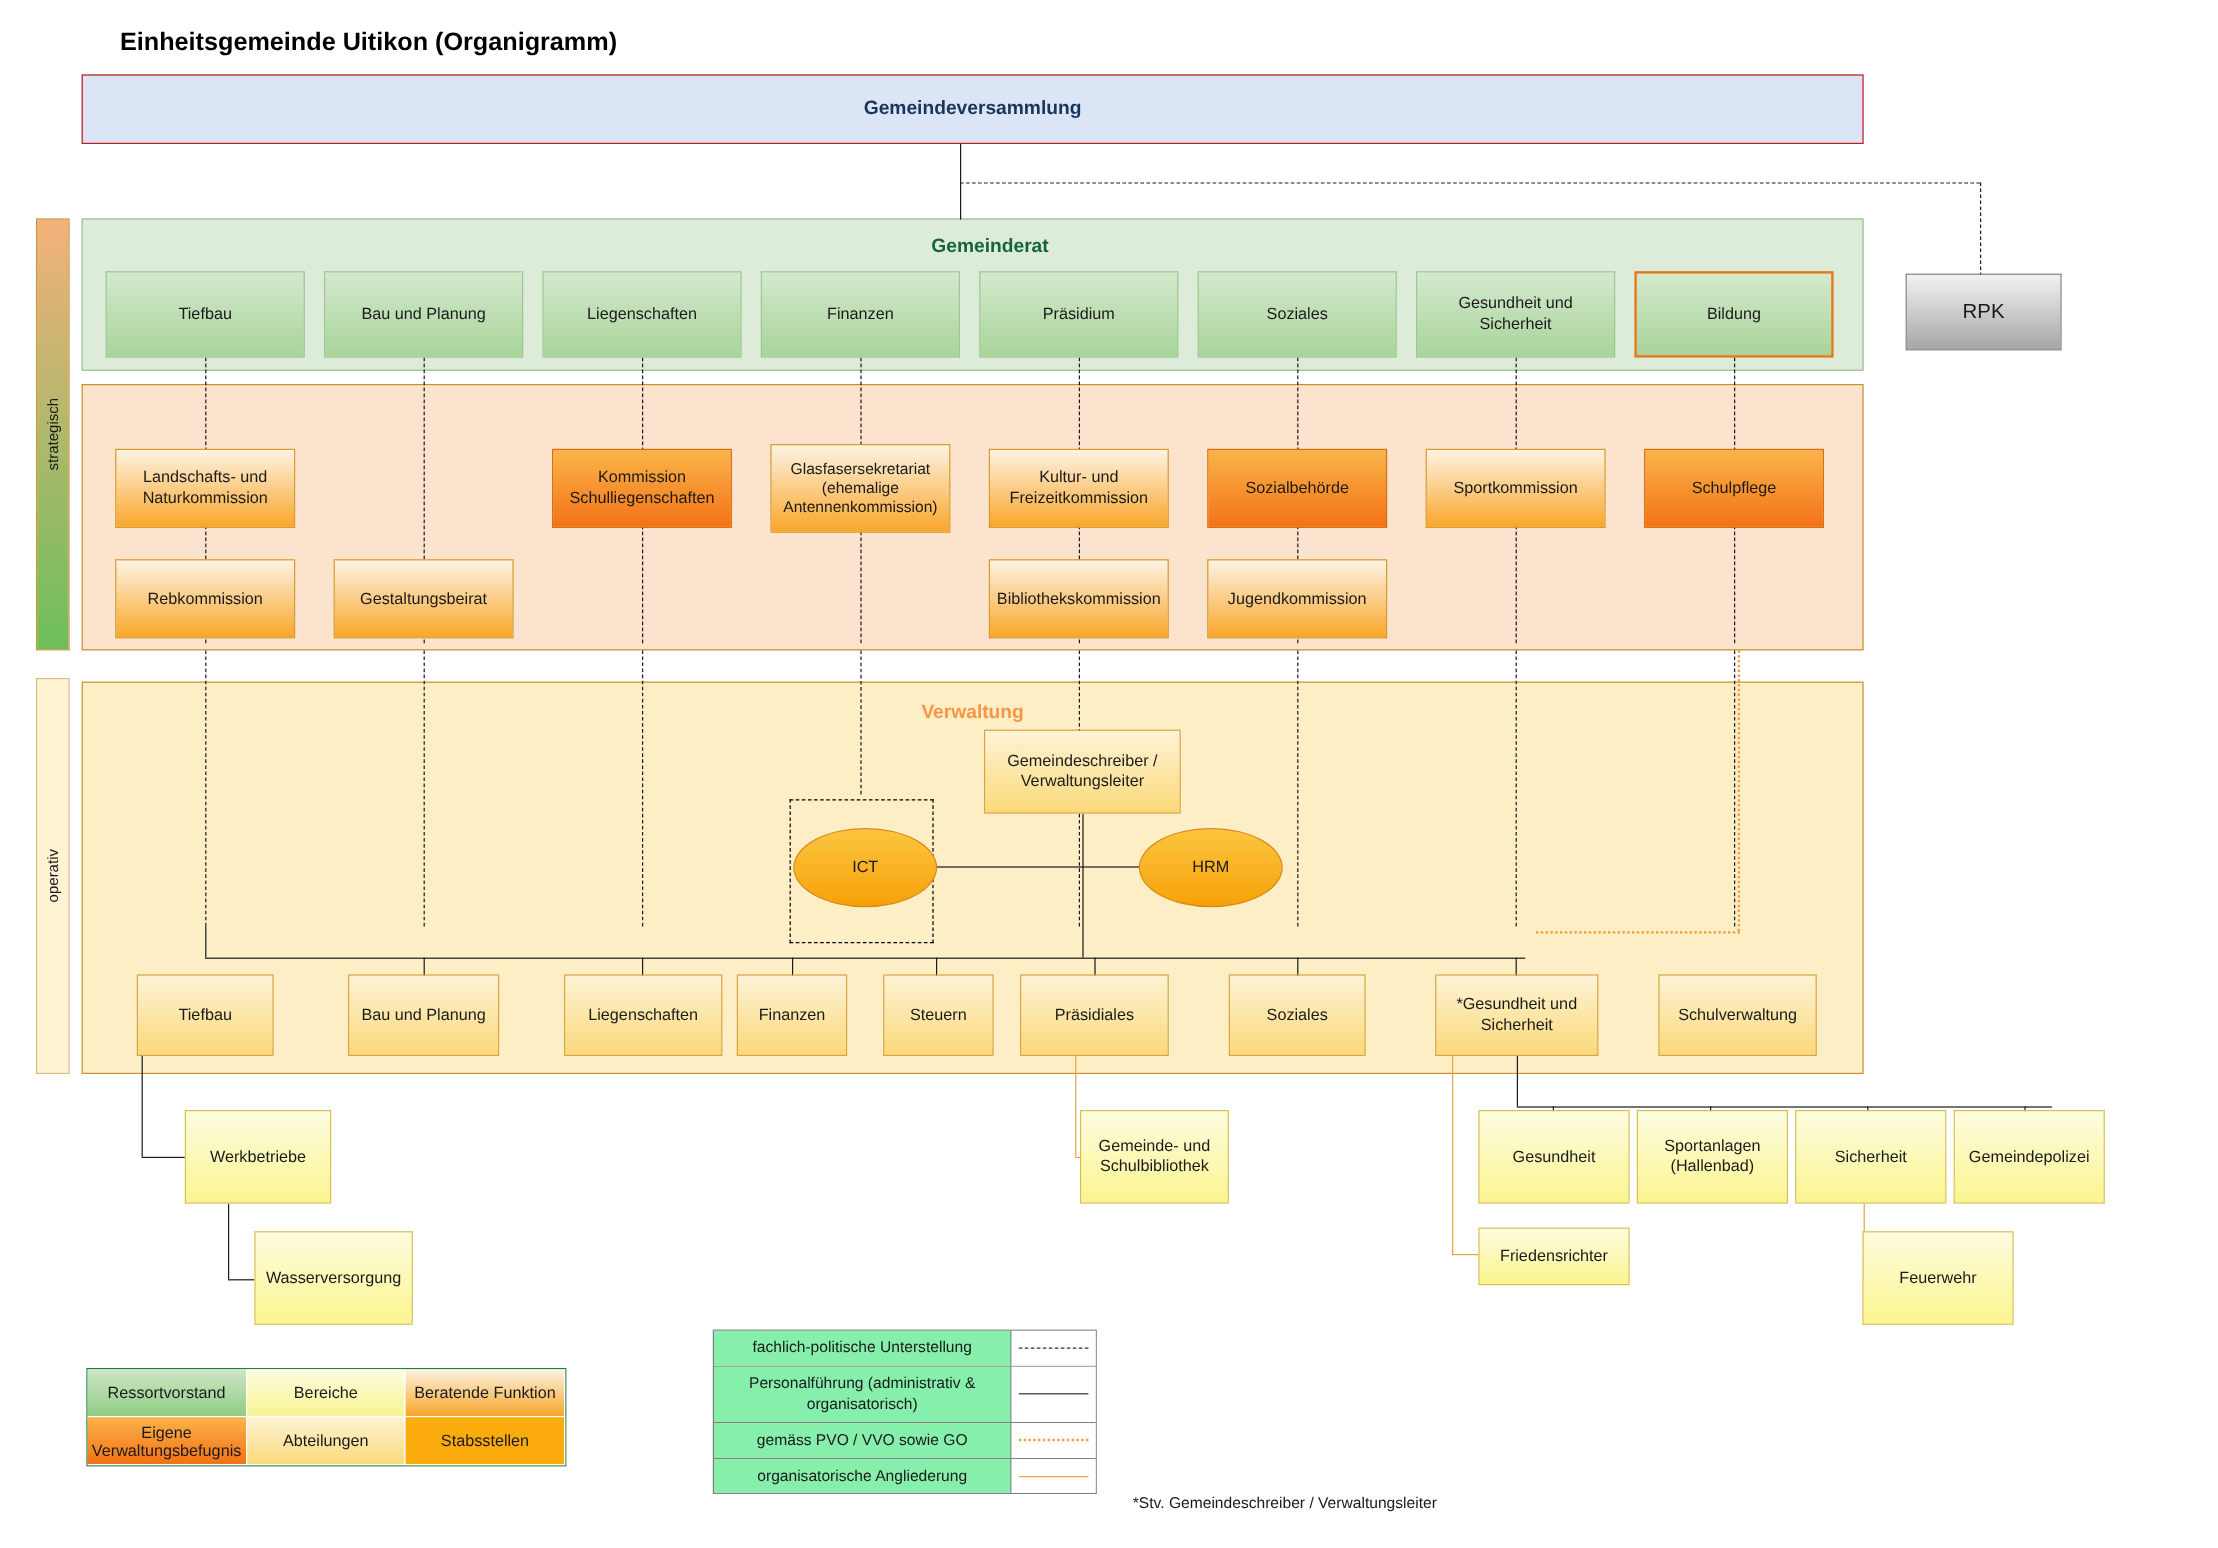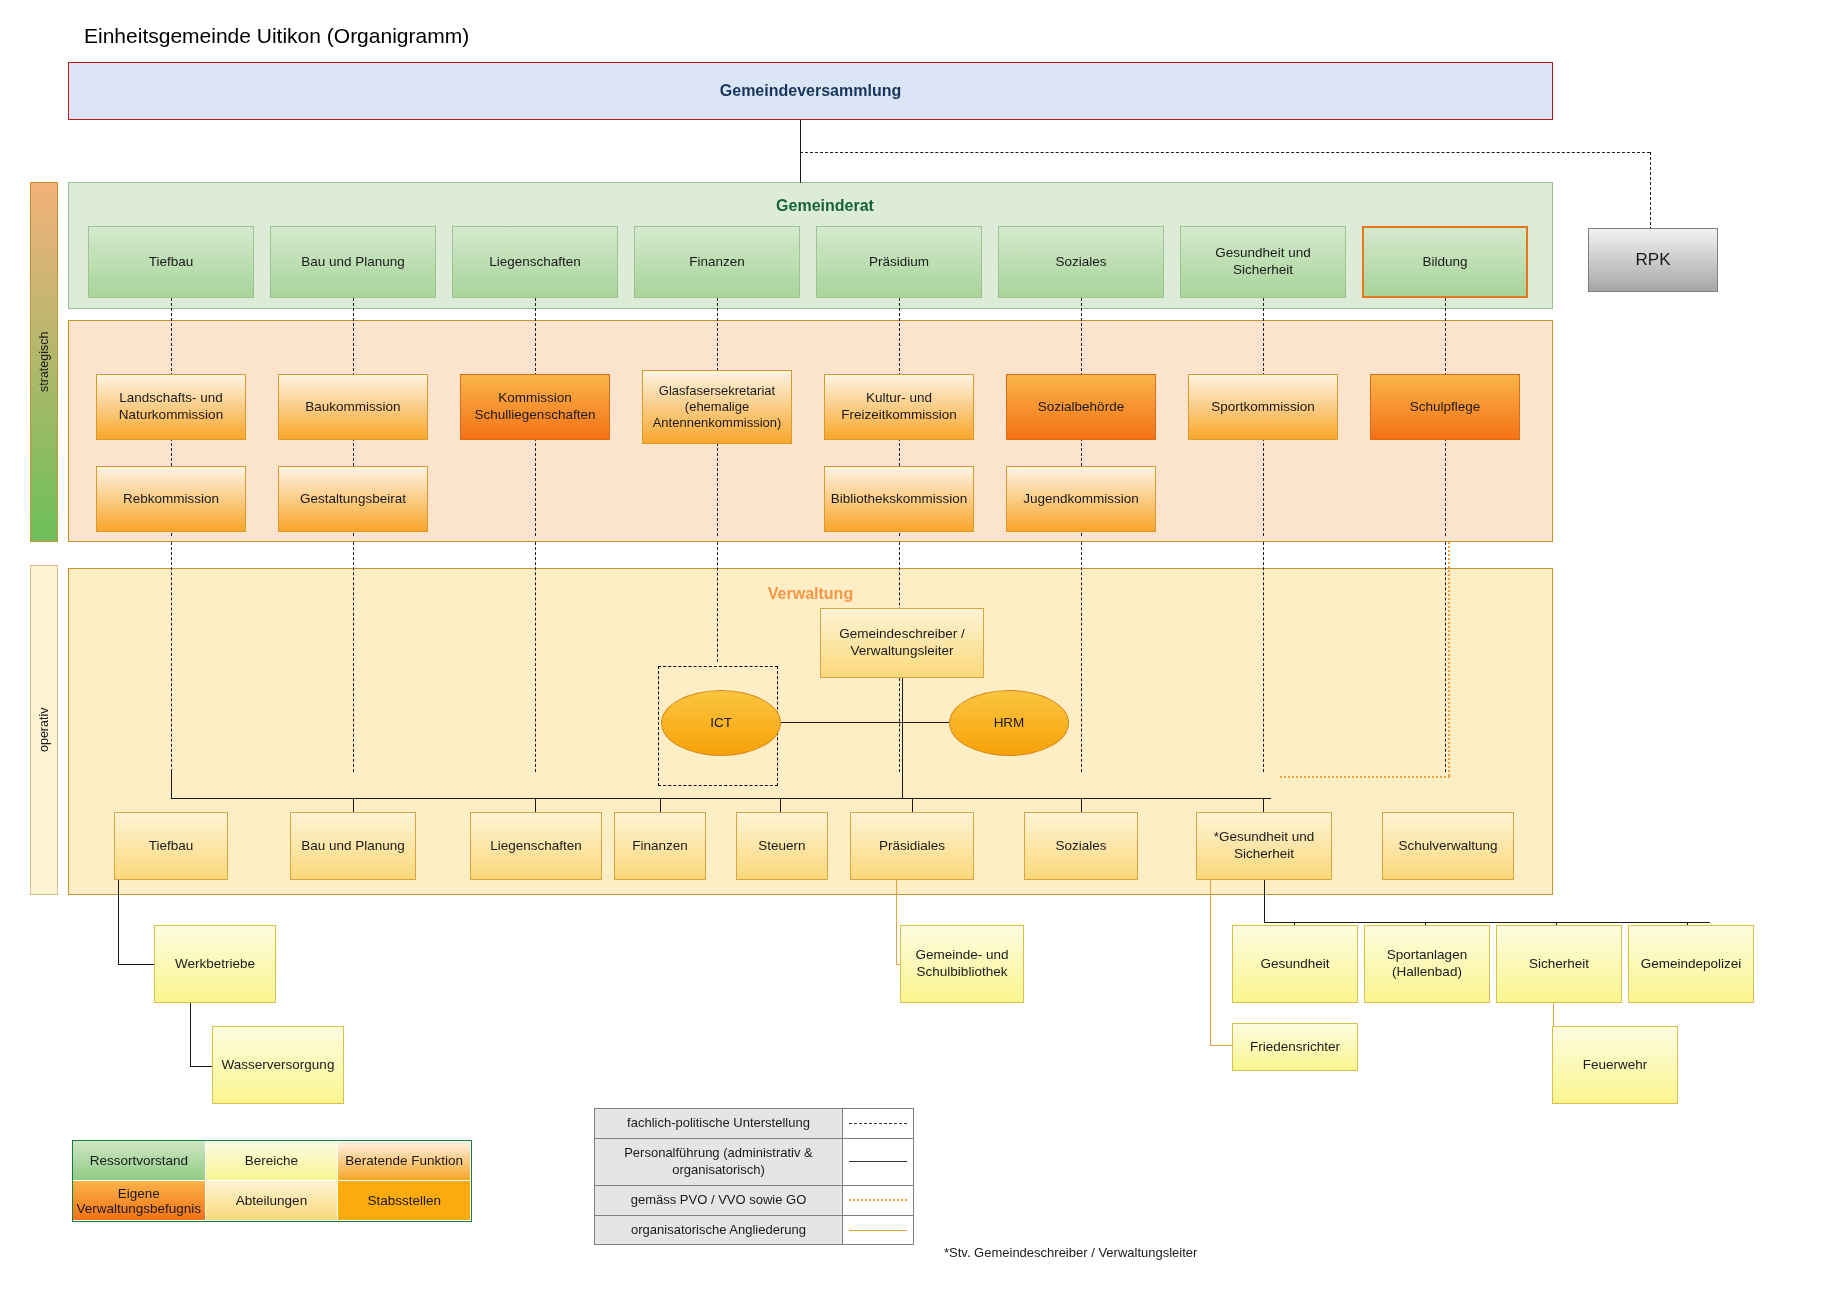--- a/index.html
+++ b/index.html
@@ -12,23 +12,23 @@
     position: relative;
     width: 1848px;
     height: 1290px;
     background: #ffffff;
     overflow: hidden;
   }
   .abs { position: absolute; }
 
   
   #page-title {
-    left: 84px; top: 24px;
+    left: 100px; top: 24px;
     font-size: 21px;
-    font-weight: normal;
+    font-weight: bold;
     color: #000000;
     letter-spacing: 0px;
   }
 
   
   .node {
     display: flex;
     align-items: center;
     justify-content: center;
     text-align: center;
@@ -174,21 +174,21 @@
     width: 320px;
     border: 1px solid #7f7f7f;
   }
   #legend-lines .lrow {
     display: flex;
     border-bottom: 1px solid #7f7f7f;
   }
   #legend-lines .lrow:last-child { border-bottom: none; }
   #legend-lines .ltext {
     width: 248px;
-    background: #e5e5e5;
+    background: #86efac;
     font-size: 13px; color: #1a1a1a;
     display: flex; align-items: center; justify-content: center;
     text-align: center;
     padding: 6px 6px;
     border-right: 1px solid #7f7f7f;
     line-height: 1.3;
   }
   #legend-lines .lsample {
     flex: 1;
     background: #ffffff;
@@ -266,23 +266,20 @@
   <div class="ln v-dash" style="left:353px; top:298px; height:238px;"></div>
   <div class="ln v-dash" style="left:535px; top:298px; height:238px;"></div>
   <div class="ln v-dash" style="left:717px; top:298px; height:238px;"></div>
   <div class="ln v-dash" style="left:899px; top:298px; height:238px;"></div>
   <div class="ln v-dash" style="left:1081px; top:298px; height:238px;"></div>
   <div class="ln v-dash" style="left:1263px; top:298px; height:238px;"></div>
   <div class="ln v-dash" style="left:1445px; top:298px; height:238px;"></div>
 
   <div class="abs node orange-node" style="left:96px; top:374px; width:150px; height:66px;">
     <span>Landschafts- und Naturkommission</span>
-    </div>
-  <div class="abs node orange-node" style="left:278px; top:374px; width:150px; height:66px;">
-    <span>Baukommission</span>
     </div>
   <div class="abs node orange-strong" style="left:460px; top:374px; width:150px; height:66px;">
     <span>Kommission Schulliegenschaften</span>
     </div>
   <div class="abs node orange-node" style="left:642px; top:370px; width:150px; height:74px; font-size:13px;">
     <span>Glasfasersekretariat (ehemalige Antennenkommission)</span>
     </div>
   <div class="abs node orange-node" style="left:824px; top:374px; width:150px; height:66px;">
     <span>Kultur- und Freizeitkommission</span>
     </div>

